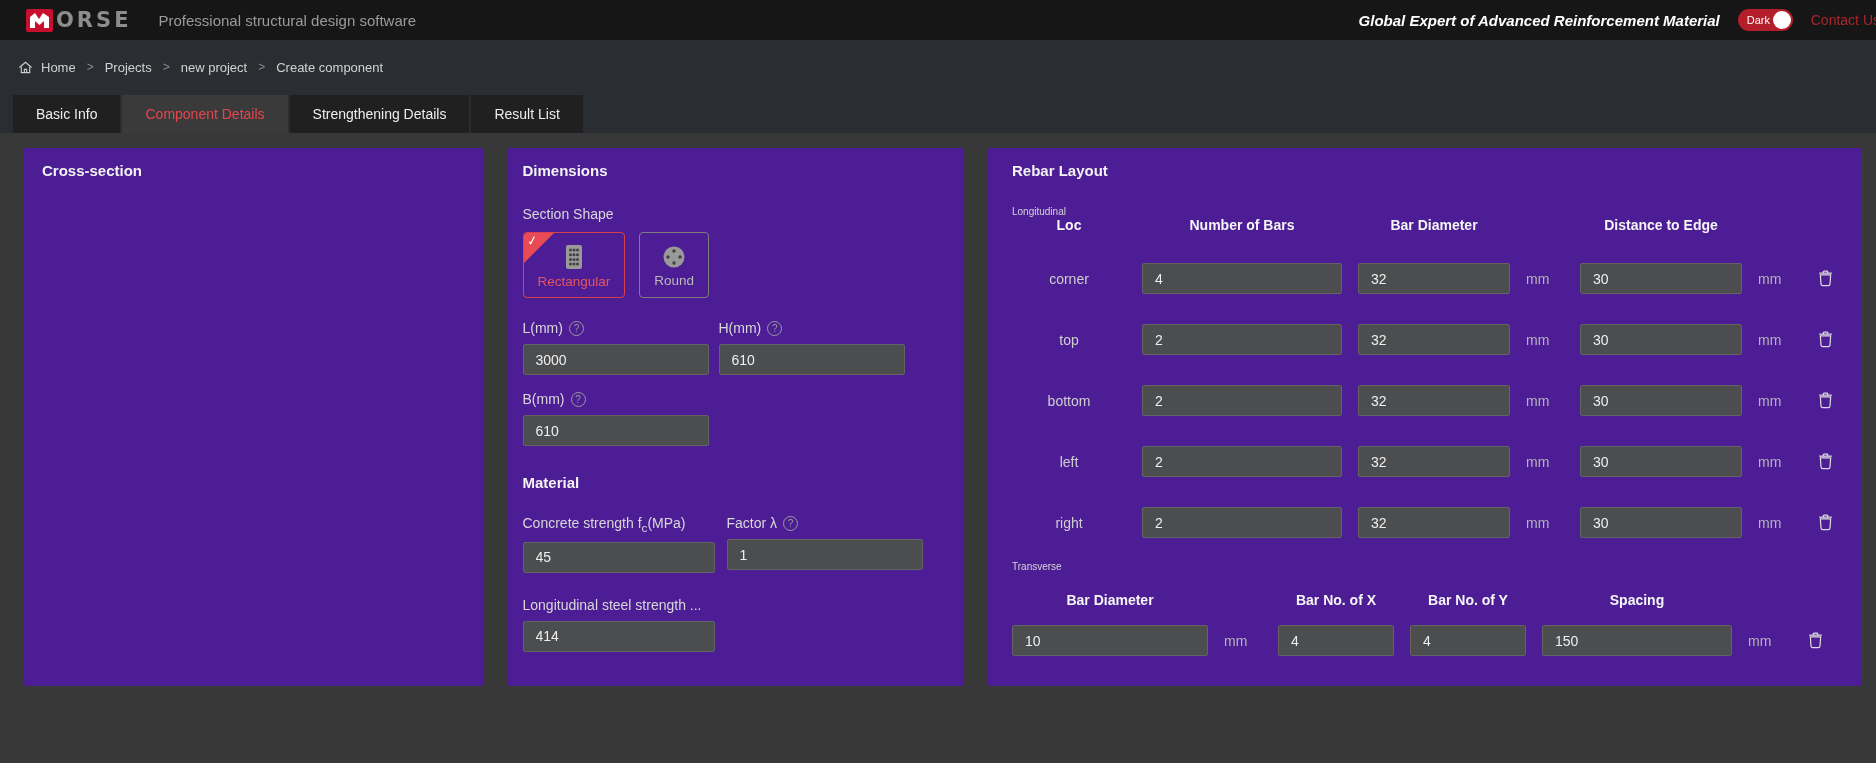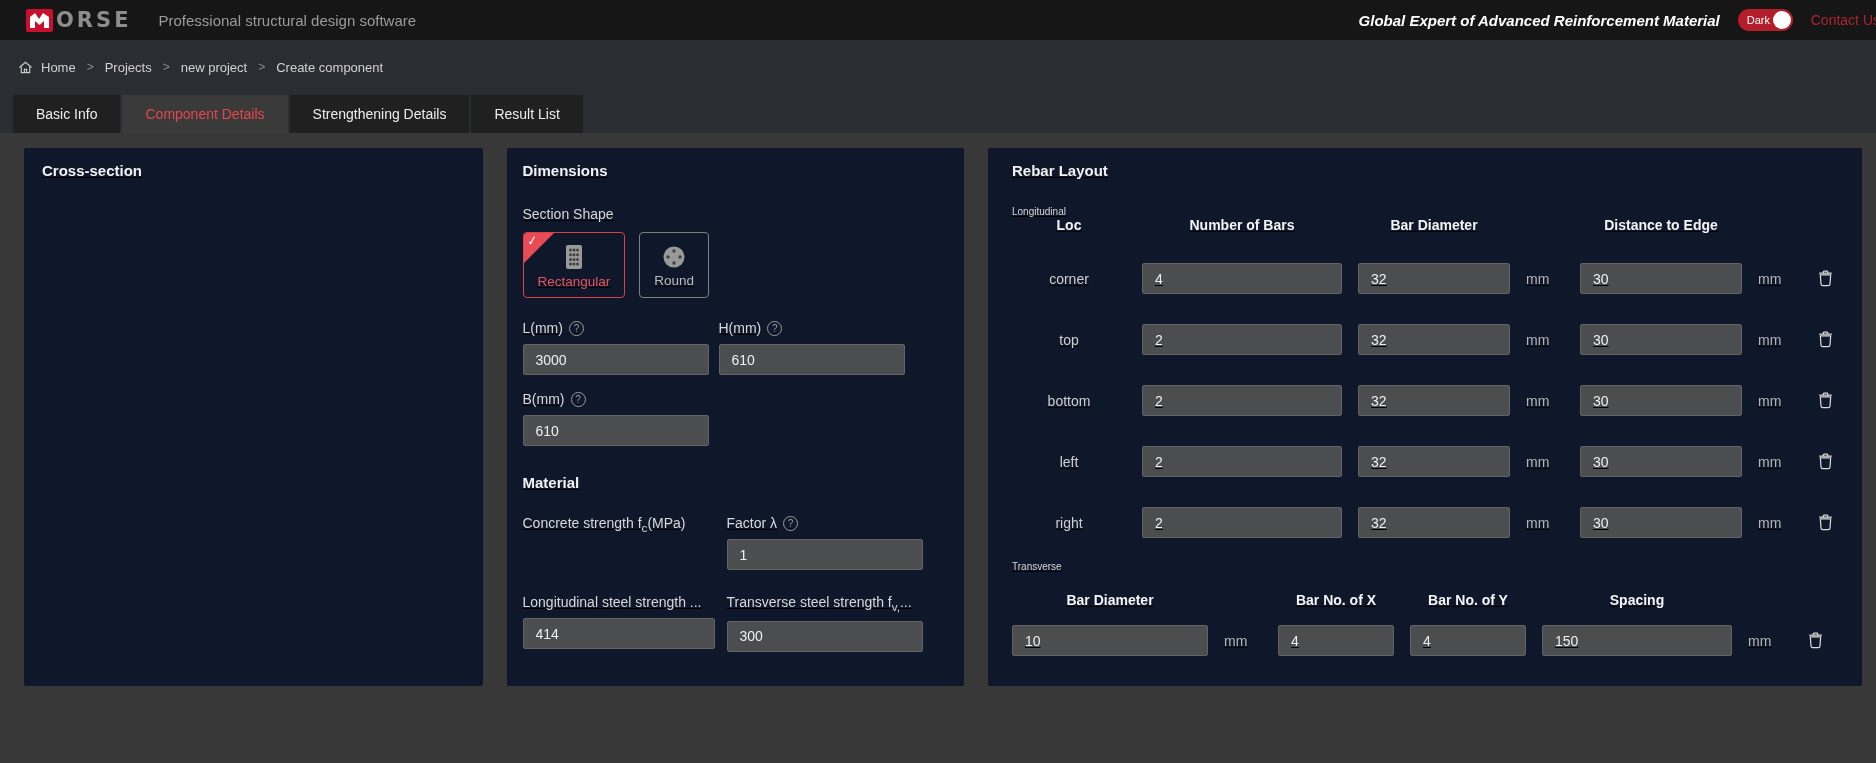--- a/index.html
+++ b/index.html
@@ -26,21 +26,21 @@
   .bc-item { cursor:pointer; }
   .bc-sep { color:#8a8a8a; font-size:12px; }
   .home-ico { width:15px; height:15px; display:block; margin-right:-3px; }
   .tabs { display:flex; margin-top:18px; margin-left:-5px; }
   .tab { height:38px; padding:0 23px; display:flex; align-items:center; background:#202020; margin-right:2px;
          color:#ededed; font-size:14px; cursor:pointer; white-space:nowrap; }
   .tab.active { background:#3a3a3a; color:#e5464d; }
 
   
   .content { display:flex; align-items:flex-start; padding:15px 14px 0 24px; gap:24px; }
-  .panel { background:#0f172a; border-radius:2px; height:538px;text-decoration:underline; }
+  .panel { background:#4c1d95; border-radius:2px; height:538px; }
   .panel-title { font-size:15px; font-weight:bold; color:#f2f2f2; }
   .panel-cross { width:459px; padding:14px 18px; }
   .panel-dims  { width:458px; padding:14px 16px; }
   .panel-rebar { flex:1; padding:14px 24px; }
 
   
   .field-label { color:#d8d8d8; font-size:14px; display:flex; align-items:center; gap:6px; }
   .help { width:15px; height:15px; border:1px solid #9a9a9a; border-radius:50%; color:#9a9a9a; font-size:10px;
           display:inline-flex; align-items:center; justify-content:center; cursor:pointer; flex:0 0 auto; }
   .ipt { height:31px; background:#4c4d4f; border:1px solid #636363; border-radius:2px; color:#efefef;
@@ -192,40 +192,35 @@
         </div>
       </div>
 
       <div class="panel-title" style="margin-top:28px;">Material</div>
 
       <div class="dim-grid" style="margin-top:24px; gap:12px;">
         <div class="mat-col-1">
           <div class="field-label">
             <span style="white-space:nowrap;"><span>Concrete strength f</span><sub>c</sub><span>(MPa)</span></span>
           </div>
+          <input class="ipt mt8" value="45" style="">
         </div>
         <div class="mat-col-2">
           <div class="field-label">
             <span>Factor λ</span>
             <span class="help">?</span>
           </div>
           <input class="ipt mt8" value="1" style="">
         </div>
       </div>
 
       <div class="dim-grid" style="margin-top:24px; gap:12px;">
         <div class="mat-col-1">
           <div class="field-label" style="white-space:nowrap;">Longitudinal steel strength ...</div>
           <input class="ipt mt8" value="414" style="">
-        </div>
-        <div class="mat-col-2">
-          <div class="field-label">
-            <span style="white-space:nowrap;"><span>Transverse steel strength f</span><sub>v,</sub><span>...</span></span>
-          </div>
-          <input class="ipt mt8" value="300" style="">
         </div>
       </div>
     </div>
 
     <div class="panel panel-rebar">
       <div class="panel-title">Rebar Layout</div>
 
       <div class="sub-label" style="margin-top:27px;">Longitudinal</div>
 
       <div class="long-grid" style="">

